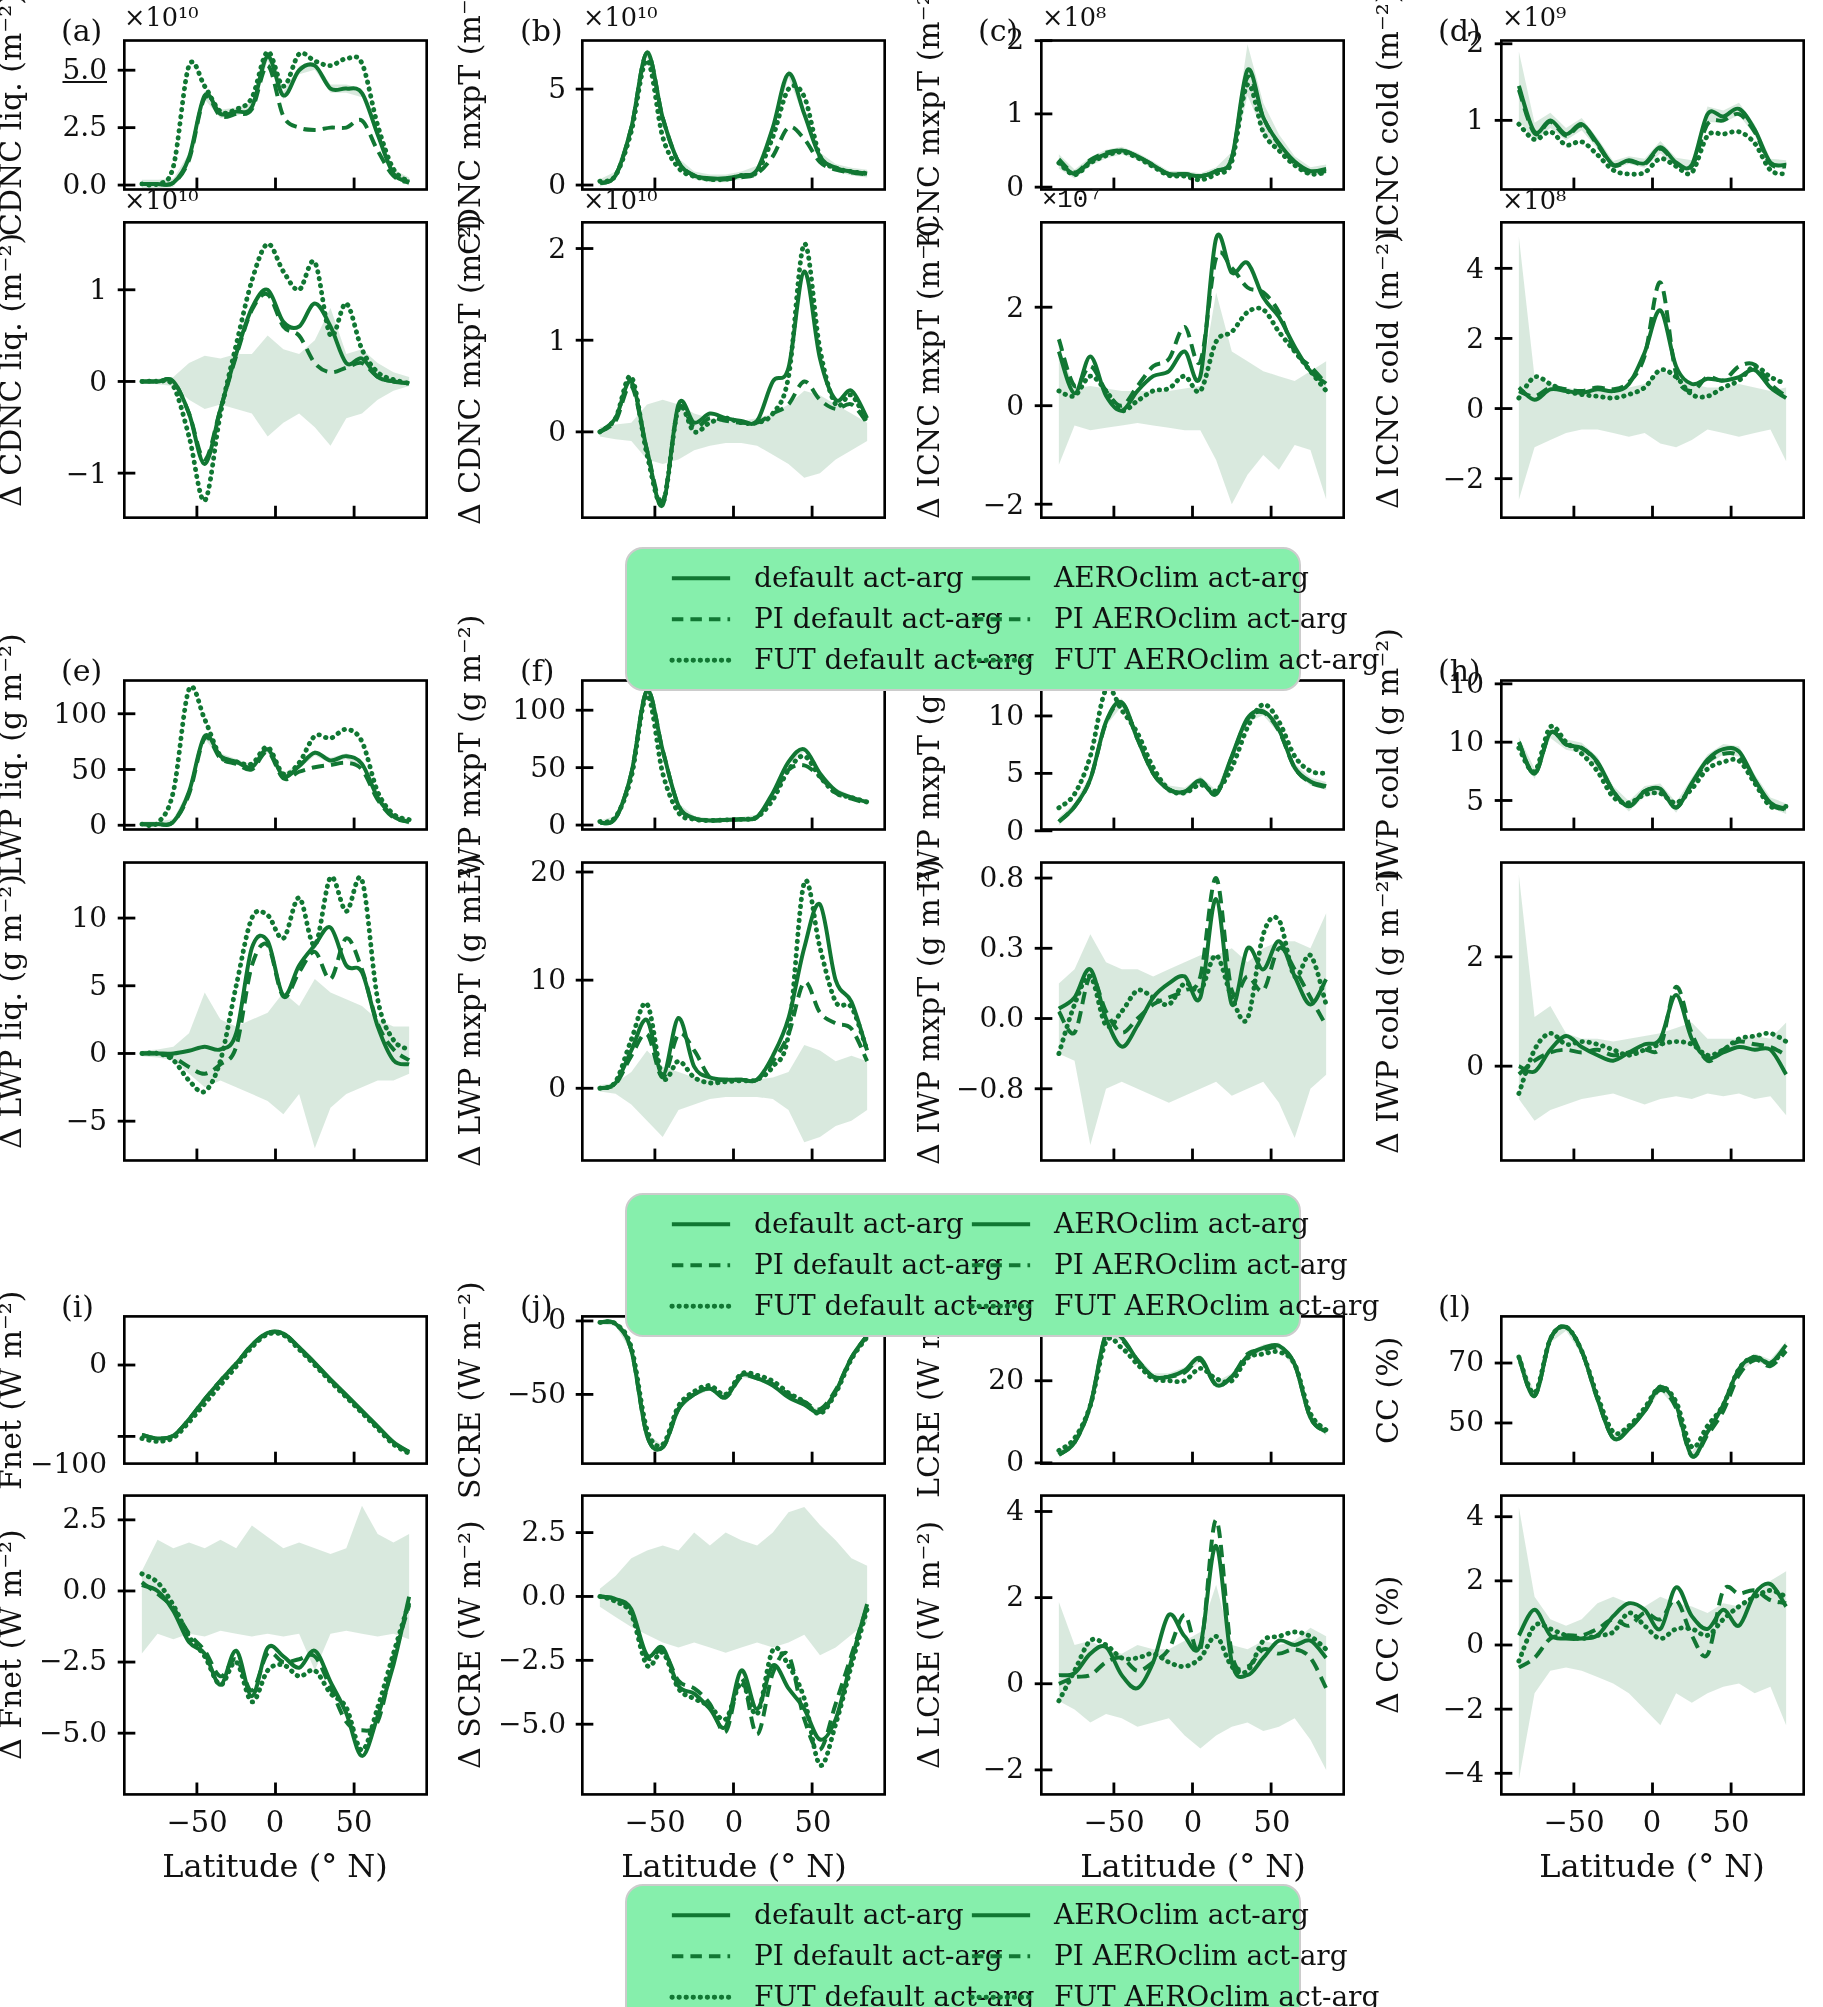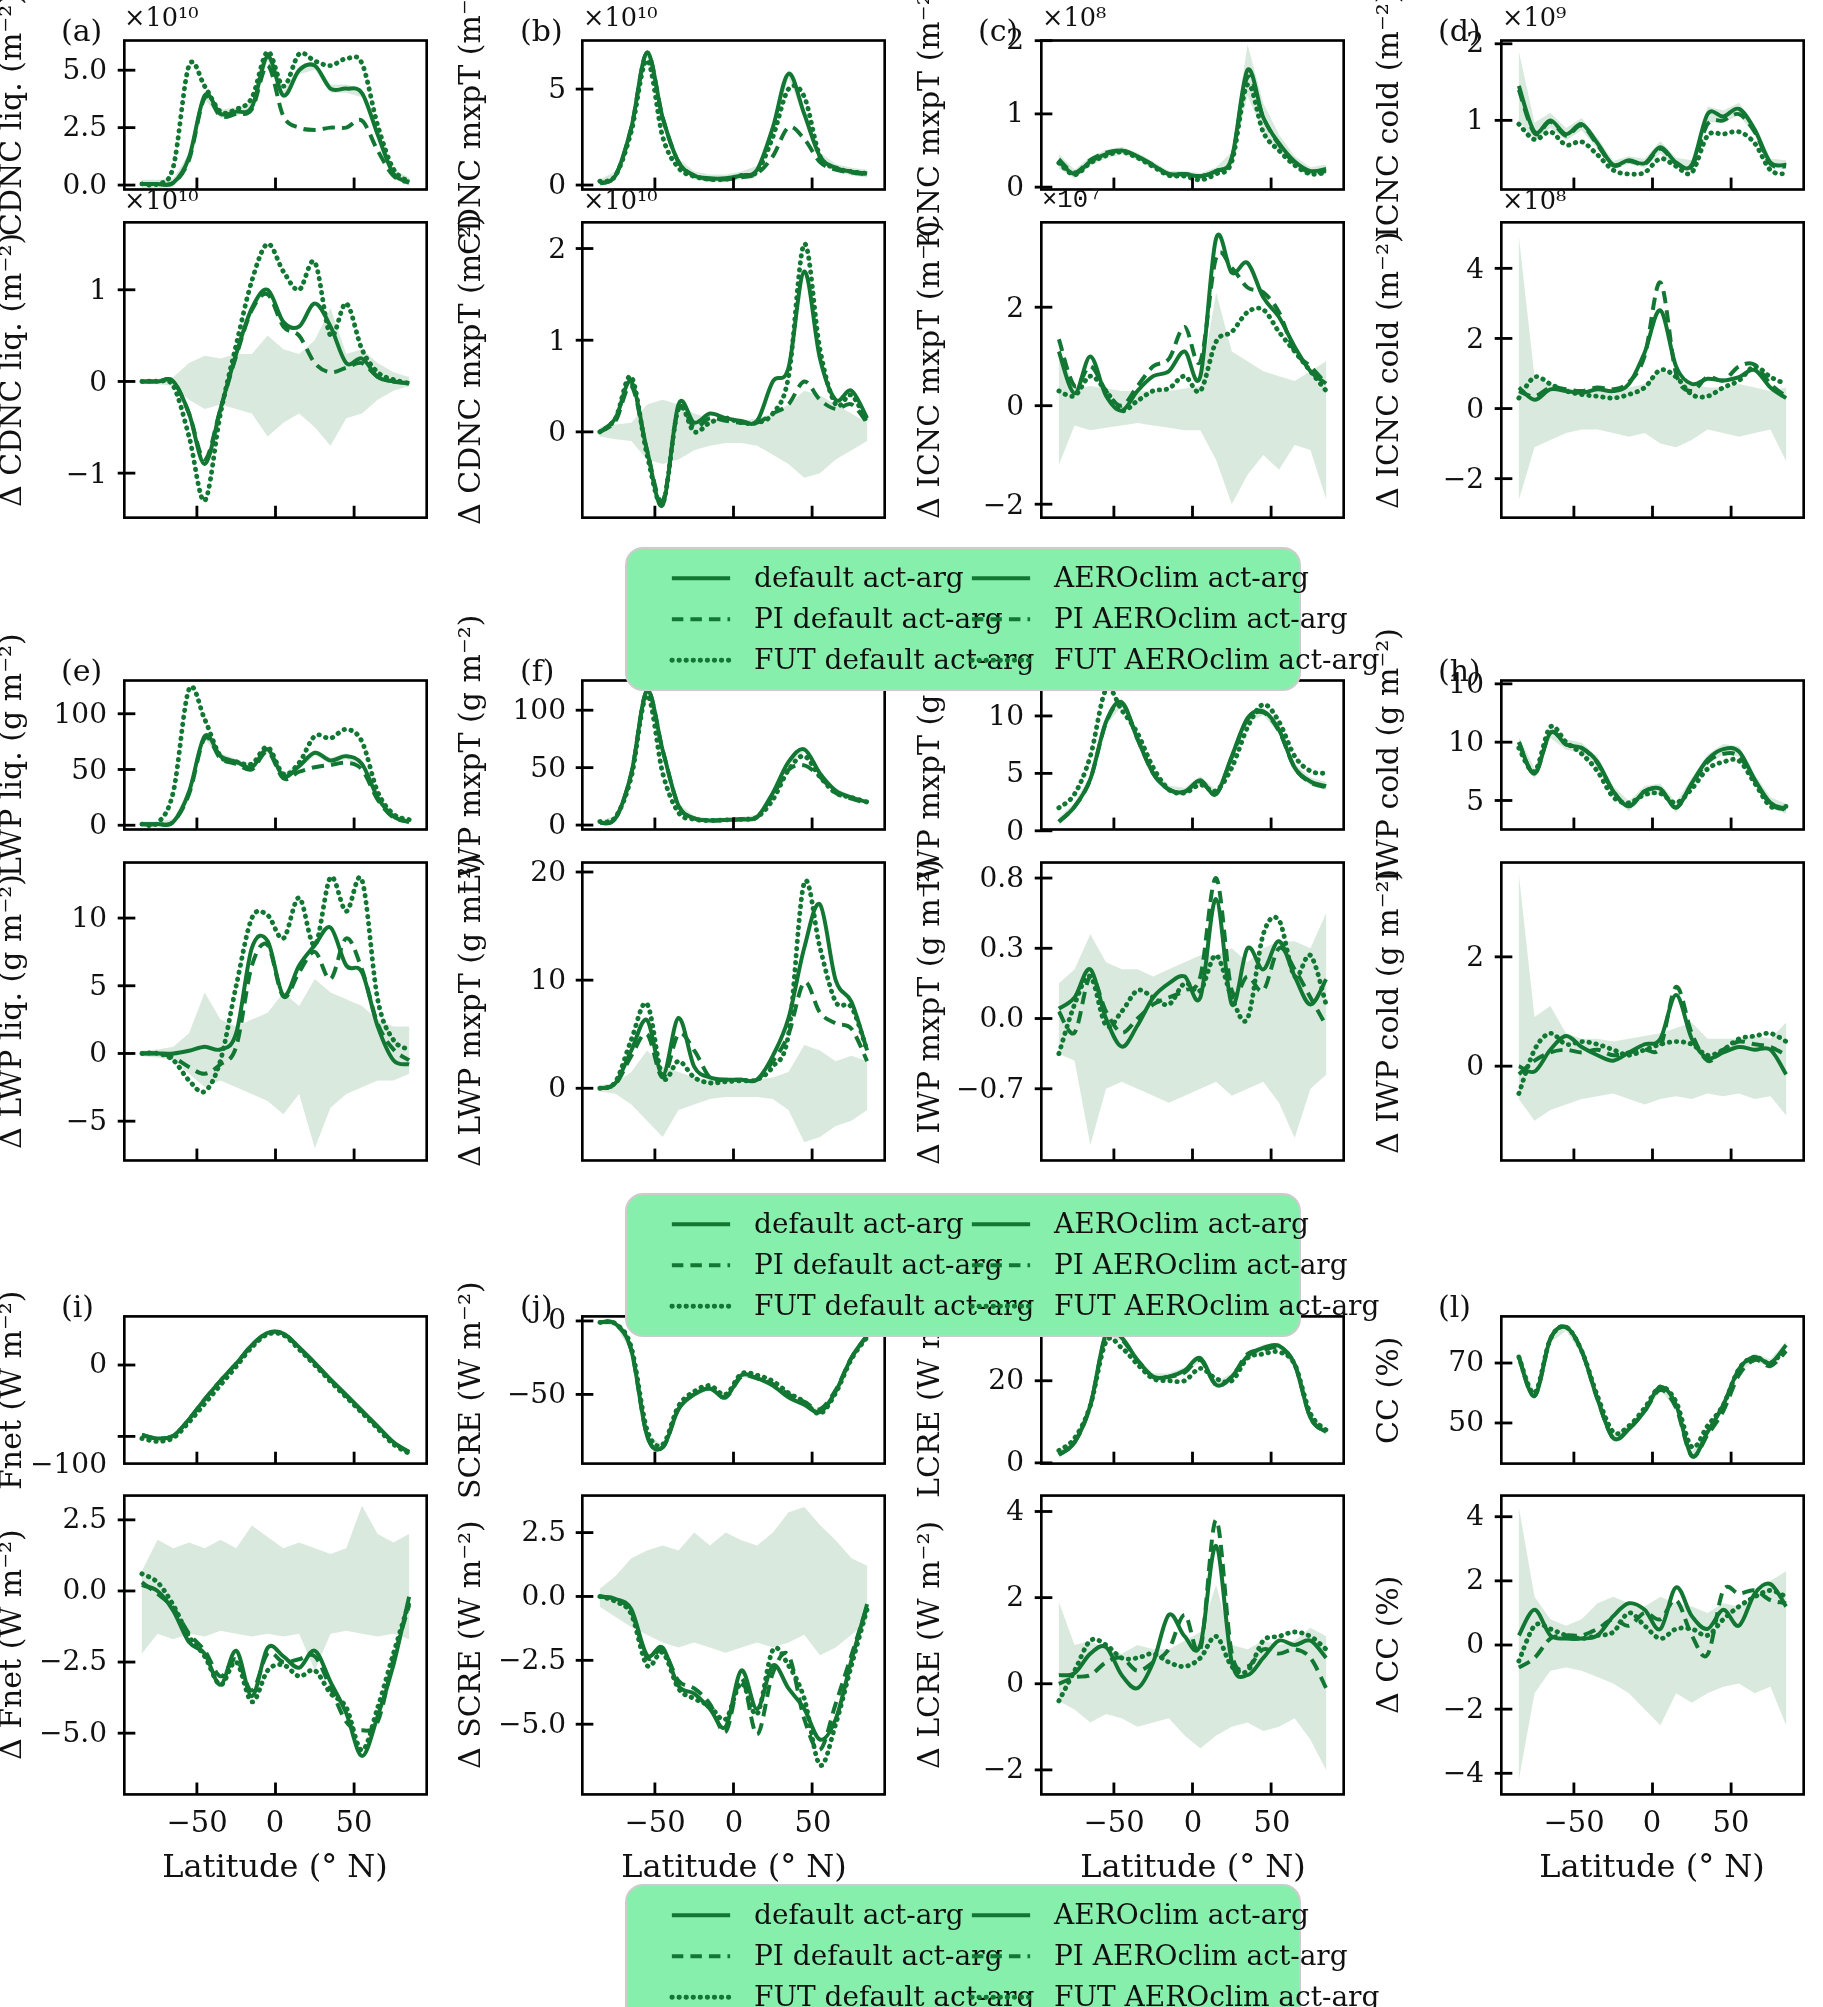--- a/index.html
+++ b/index.html
@@ -42,21 +42,21 @@
       <rect x="1.5" y="1.5" width="343" height="169" fill="none" stroke="#000" stroke-width="3"></rect>
       <line x1="83.82474226804123" y1="170.5" x2="83.82474226804123" y2="157" stroke="#000" stroke-width="3.2"></line>
       <line x1="173" y1="170.5" x2="173" y2="157" stroke="#000" stroke-width="3.2"></line>
       <line x1="262.17525773195877" y1="170.5" x2="262.17525773195877" y2="157" stroke="#000" stroke-width="3.2"></line>
       <line x1="-6" y1="165.4848484848485" x2="14" y2="165.4848484848485" stroke="#000" stroke-width="3.2"></line>
       <line x1="-6" y1="100.33333333333333" x2="14" y2="100.33333333333333" stroke="#000" stroke-width="3.2"></line>
       <line x1="-6" y1="35.18181818181816" x2="14" y2="35.18181818181816" stroke="#000" stroke-width="3.2"></line>
     </svg>
     <div class="ytick" style="left: 24px; top: 171px; width: 83px;">0.0</div>
     <div class="ytick" style="left: 24px; top: 113px; width: 83px;">2.5</div>
-    <div class="ytick" style="left: 24px; top: 56px; width: 83px;">5.0</div>
+    <div class="ytick" style="left: 24px; top: 56px; width: 83px; text-decoration: underline;">5.0</div>
     <div class="ylab" style="left: -8px; top: 39px; height: 152px; width: 37px;">CDNC liq. (m⁻²)</div>
     <div class="offset" style="left: 124px; top: 5.3px;">×10¹⁰</div>
     <svg class="panel-svg" width="305" height="298" viewBox="0 0 346 338" style="left: 123px; top: 221px;">
       <defs>
         <clipPath id="clip1">
           <rect x="0" y="0" width="346" height="338"></rect>
         </clipPath>
       </defs>
       <g clip-path="url(#clip1)">
         <path d="M21.4,179.9L39.2,178.9L57.1,176.8L74.9,161.2L92.7,152.9L110.6,156.0L128.4,150.8L146.2,150.8L164.1,130.0L181.9,145.6L199.8,150.8L217.6,135.2L235.4,98.8L253.3,150.8L271.1,145.6L288.9,161.2L306.8,171.6L324.6,176.8L324.6,187.2L306.8,192.4L288.9,202.8L271.1,218.4L253.3,223.6L235.4,254.8L217.6,234.0L199.8,218.4L181.9,228.8L164.1,244.4L146.2,218.4L128.4,213.2L110.6,208.0L92.7,213.2L74.9,202.8L57.1,187.2L39.2,185.1L21.4,184.1Z" fill="rgba(17,119,51,0.16)" stroke="none"></path>
@@ -367,21 +367,21 @@
       </g>
       <rect x="1.5" y="1.5" width="343" height="338" fill="none" stroke="#000" stroke-width="3"></rect>
       <line x1="83.82474226804123" y1="339.5" x2="83.82474226804123" y2="326" stroke="#000" stroke-width="3.2"></line>
       <line x1="173" y1="339.5" x2="173" y2="326" stroke="#000" stroke-width="3.2"></line>
       <line x1="262.17525773195877" y1="339.5" x2="262.17525773195877" y2="326" stroke="#000" stroke-width="3.2"></line>
       <line x1="-6" y1="258.14018691588785" x2="14" y2="258.14018691588785" stroke="#000" stroke-width="3.2"></line>
       <line x1="-6" y1="178.46728971962617" x2="14" y2="178.46728971962617" stroke="#000" stroke-width="3.2"></line>
       <line x1="-6" y1="98.79439252336451" x2="14" y2="98.79439252336451" stroke="#000" stroke-width="3.2"></line>
       <line x1="-6" y1="19.12149532710282" x2="14" y2="19.12149532710282" stroke="#000" stroke-width="3.2"></line>
     </svg>
-    <div class="ytick" style="left: 941px; top: 1075px; width: 83px;">−0.7</div>
+    <div class="ytick" style="left: 941px; top: 1075px; width: 83px;">−0.8</div>
     <div class="ytick" style="left: 941px; top: 1004px; width: 83px;">0.0</div>
     <div class="ytick" style="left: 941px; top: 934px; width: 83px;">0.3</div>
     <div class="ytick" style="left: 941px; top: 864px; width: 83px;">0.8</div>
     <div class="ylab" style="left: 910px; top: 861px; height: 301px; width: 37px;">Δ IWP mxpT (g m⁻²)</div>
     <div class="pletter" style="left: 1438px; top: 656px;">(h)</div>
     <svg class="panel-svg" width="305" height="152" viewBox="0 0 346 172" style="left: 1500px; top: 679px;">
       <defs>
         <clipPath id="clip14">
           <rect x="0" y="0" width="346" height="172"></rect>
         </clipPath>

